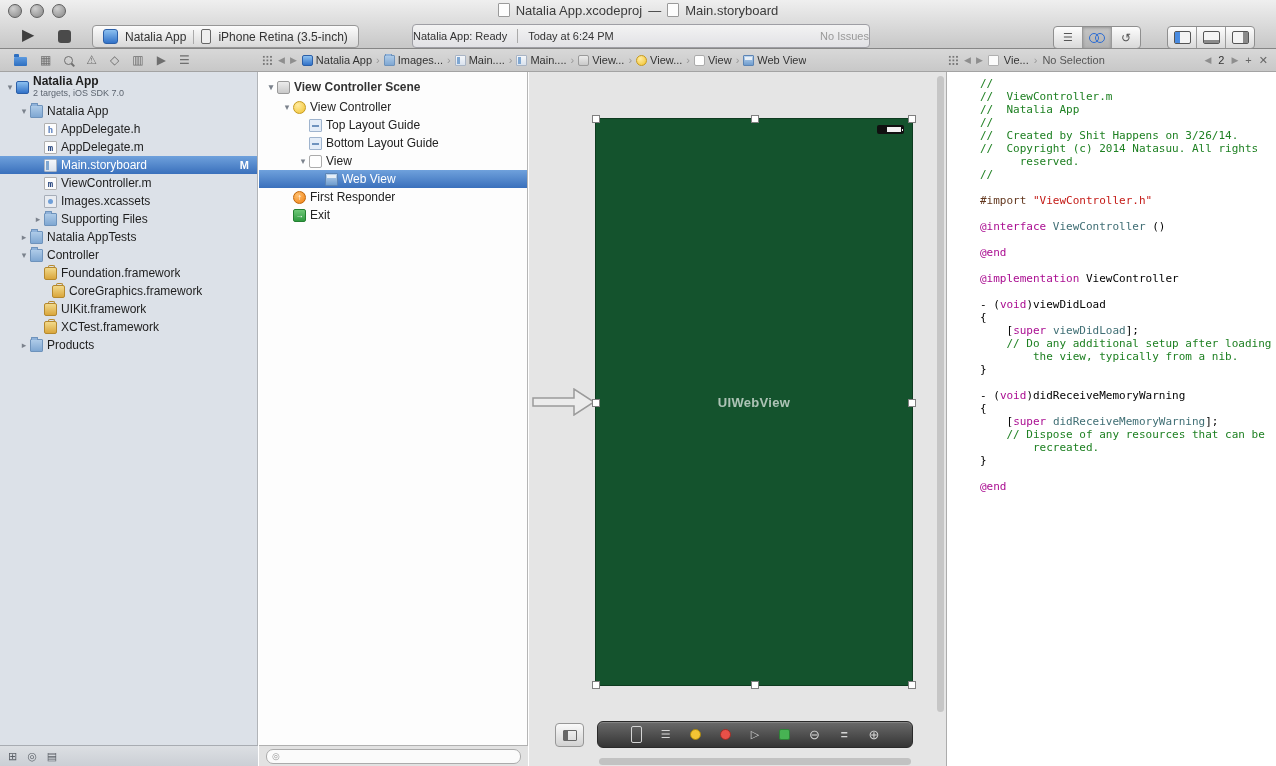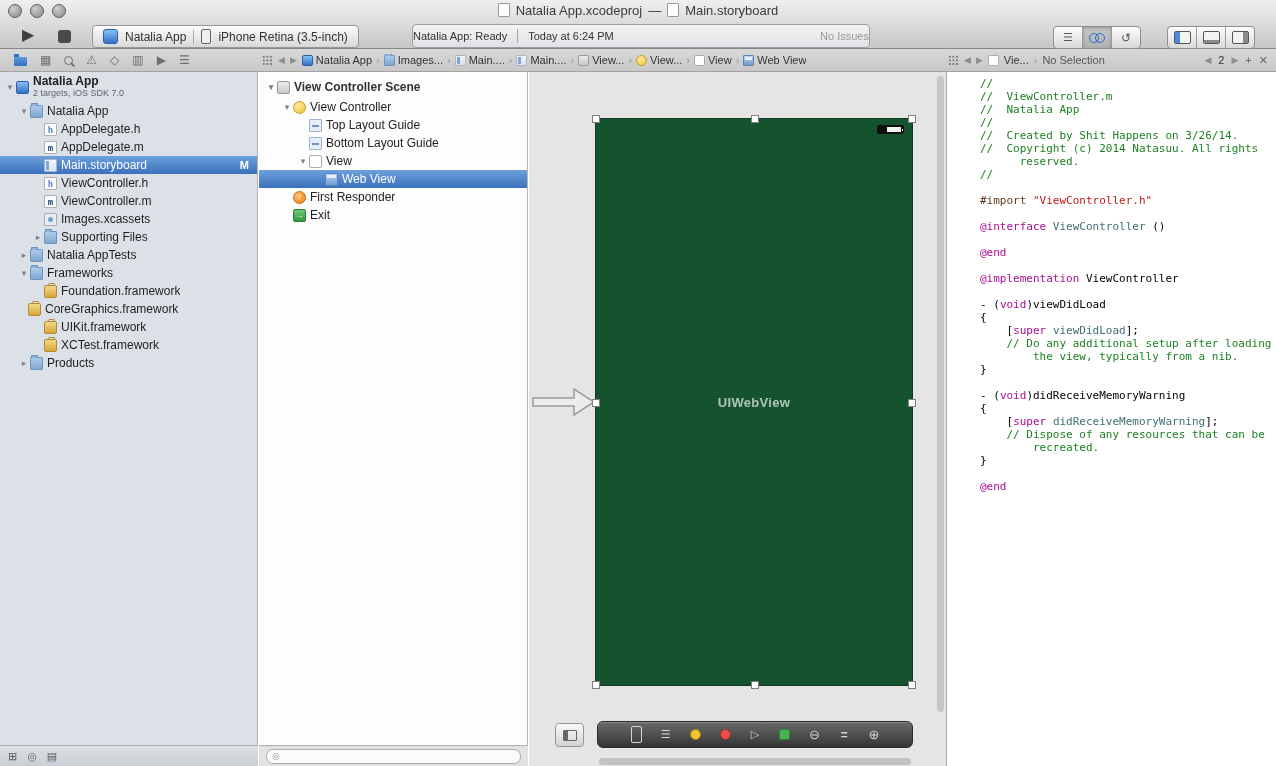--- a/index.html
+++ b/index.html
@@ -343,25 +343,20 @@
       <div class="nlabel">AppDelegate.m</div>
     </div>
     <div class="nrow sel" style="padding-left: 32px;">
       <div class="tri"></div>
       <div class="ic ic-storyboard"></div>
       <div class="nlabel">Main.storyboard</div>
       <div class="badge">M</div>
     </div>
     <div class="nrow" style="padding-left: 32px;">
       <div class="tri"></div>
-      <div class="ic ic-file-h"></div>
-      <div class="nlabel">ViewController.h</div>
-    </div>
-    <div class="nrow" style="padding-left: 32px;">
-      <div class="tri"></div>
       <div class="ic ic-file-m"></div>
       <div class="nlabel">ViewController.m</div>
     </div>
     <div class="nrow" style="padding-left: 32px;">
       <div class="tri"></div>
       <div class="ic ic-xcassets"></div>
       <div class="nlabel">Images.xcassets</div>
     </div>
     <div class="nrow" style="padding-left: 32px;">
       <div class="tri">▸</div>
@@ -369,28 +364,28 @@
       <div class="nlabel">Supporting Files</div>
     </div>
     <div class="nrow" style="padding-left: 18px;">
       <div class="tri">▸</div>
       <div class="ic ic-folder"></div>
       <div class="nlabel">Natalia AppTests</div>
     </div>
     <div class="nrow" style="padding-left: 18px;">
       <div class="tri">▾</div>
       <div class="ic ic-folder"></div>
-      <div class="nlabel">Frameworks</div>
+      <div class="nlabel">Controller</div>
     </div>
     <div class="nrow" style="padding-left: 32px;">
       <div class="tri"></div>
       <div class="ic ic-framework"></div>
       <div class="nlabel">Foundation.framework</div>
     </div>
-    <div class="nrow" style="padding-left: 16px;">
+    <div class="nrow" style="padding-left: 40px;">
       <div class="tri"></div>
       <div class="ic ic-framework"></div>
       <div class="nlabel">CoreGraphics.framework</div>
     </div>
     <div class="nrow" style="padding-left: 32px;">
       <div class="tri"></div>
       <div class="ic ic-framework"></div>
       <div class="nlabel">UIKit.framework</div>
     </div>
     <div class="nrow" style="padding-left: 32px;">

